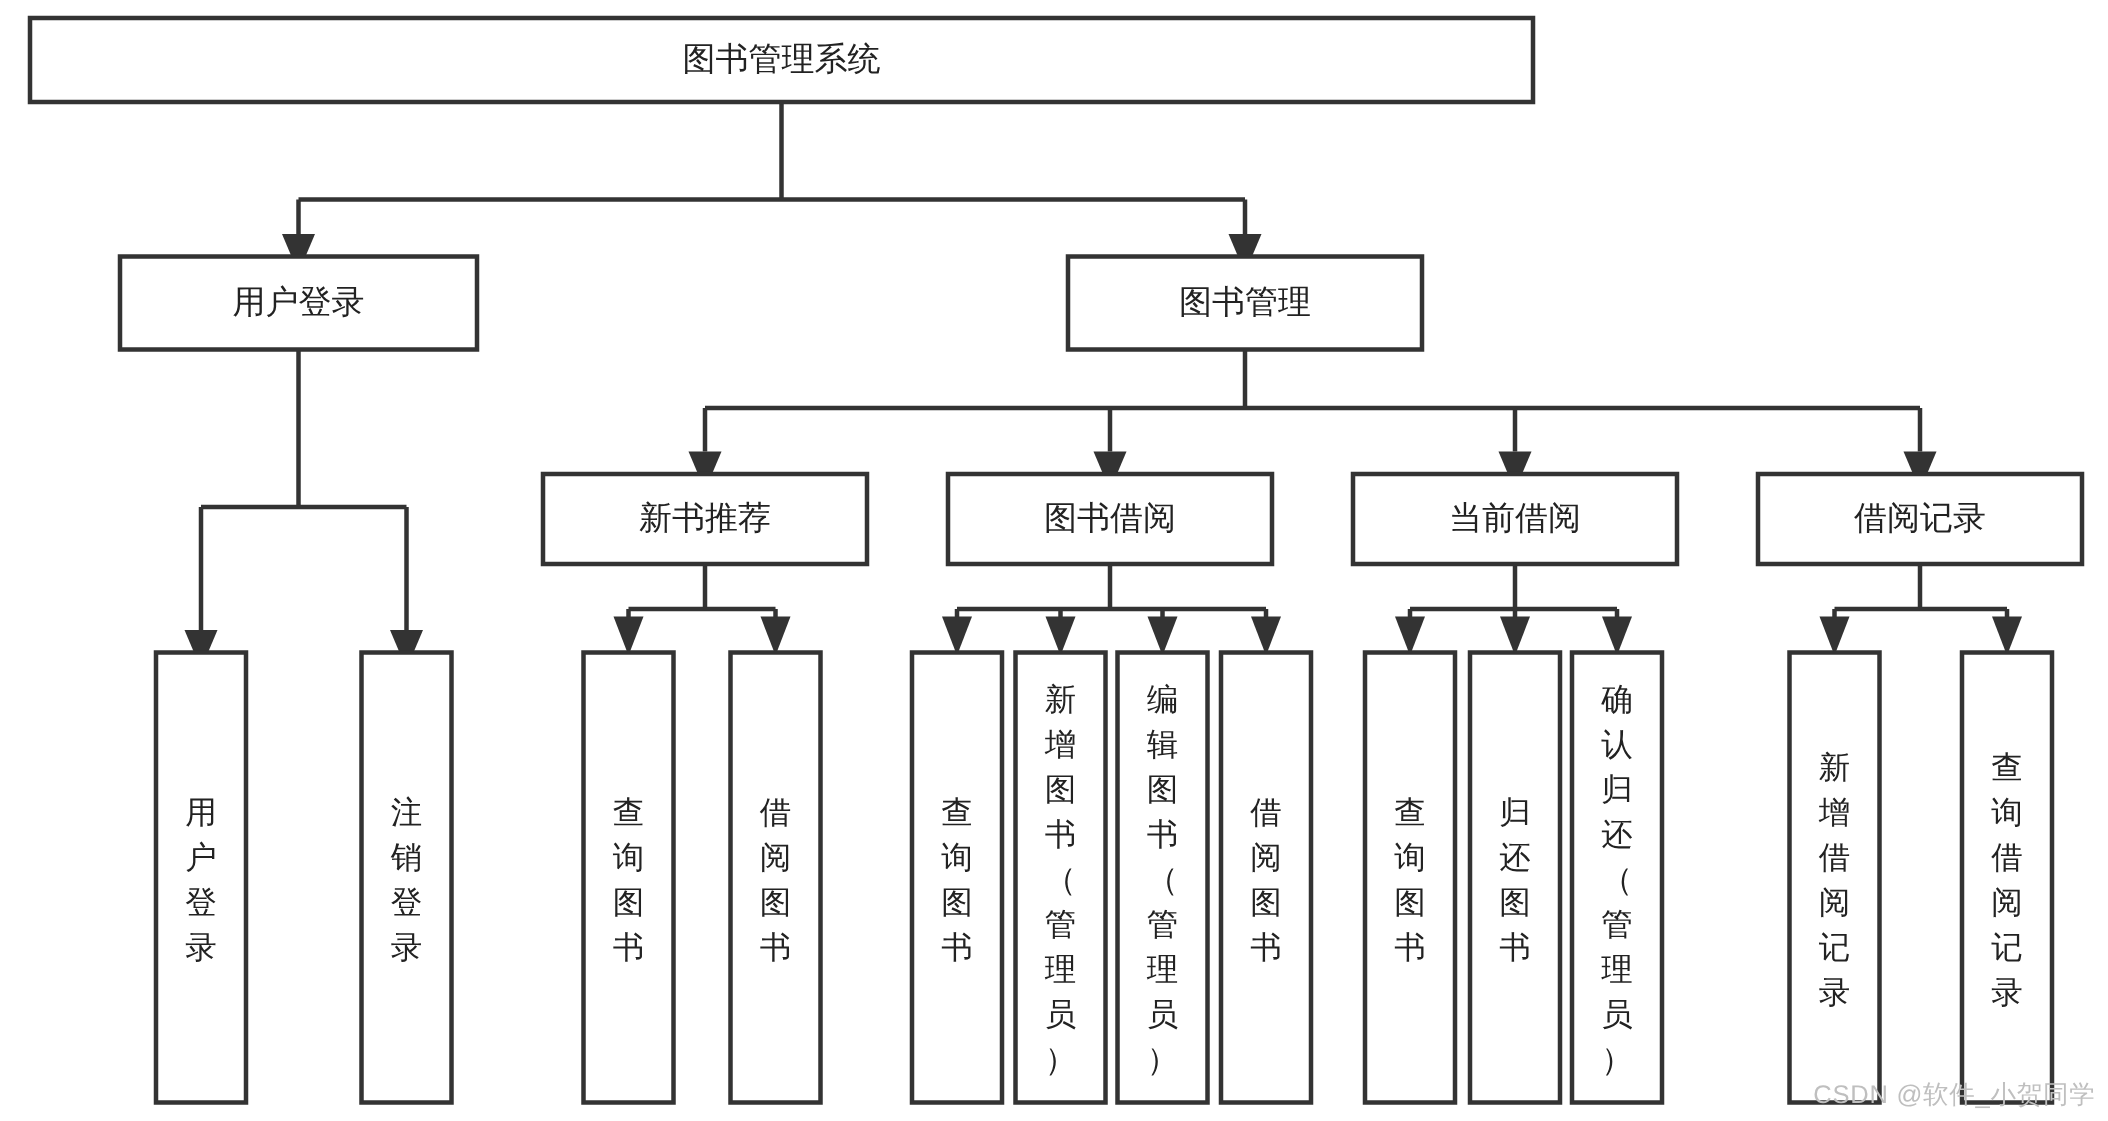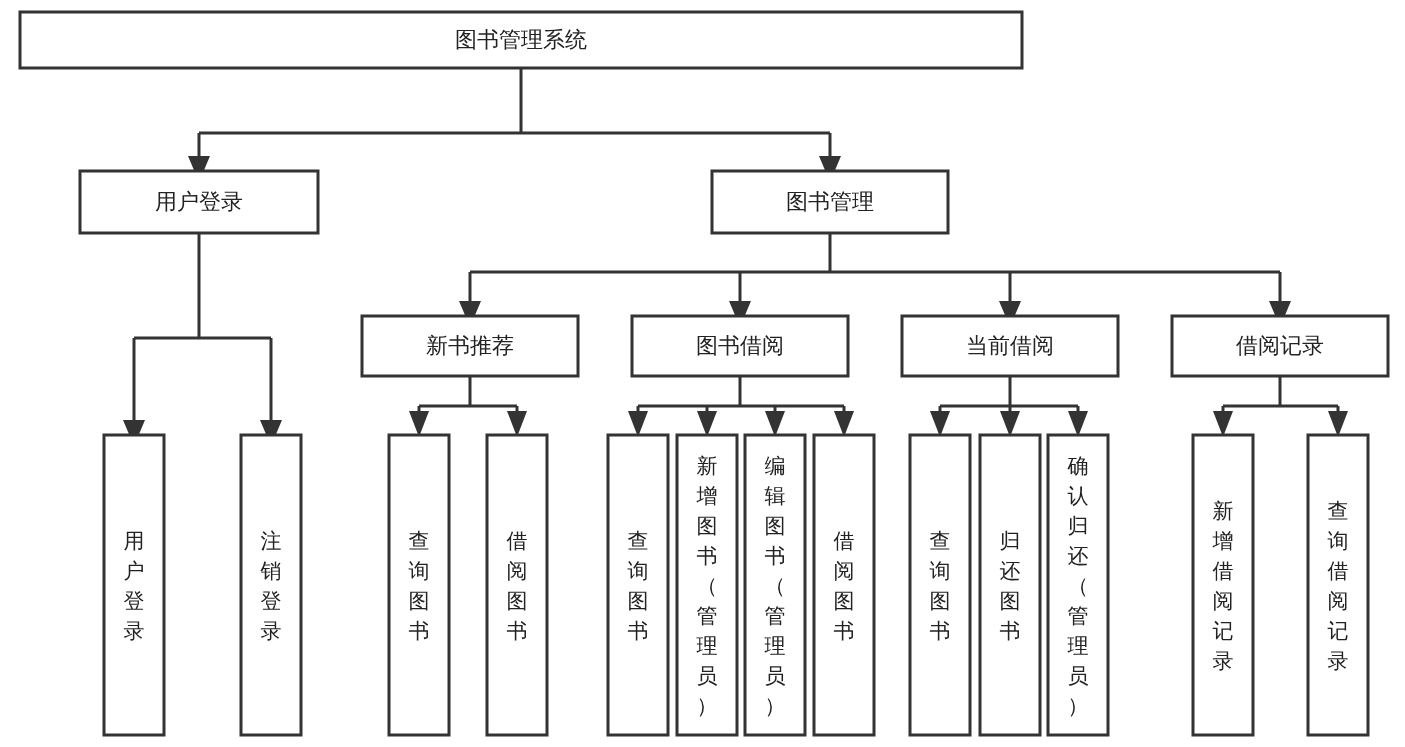--- a/index.html
+++ b/index.html
@@ -198,13 +198,14 @@
         <g>
           <rect x="1193" y="435" width="60" height="300" class="node-rect"></rect>
           <text x="1223" y="518.4" class="node-label-vert"><tspan x="1223" dy="0">新</tspan><tspan x="1223" dy="30">增</tspan><tspan x="1223" dy="30">借</tspan><tspan x="1223" dy="30">阅</tspan><tspan x="1223" dy="30">记</tspan><tspan x="1223" dy="30">录</tspan></text>
         </g>
         <g>
           <rect x="1308" y="435" width="60" height="300" class="node-rect"></rect>
           <text x="1338" y="518.4" class="node-label-vert"><tspan x="1338" dy="0">查</tspan><tspan x="1338" dy="30">询</tspan><tspan x="1338" dy="30">借</tspan><tspan x="1338" dy="30">阅</tspan><tspan x="1338" dy="30">记</tspan><tspan x="1338" dy="30">录</tspan></text>
         </g>
       </g>
   </svg>
+  <div class="watermark">CSDN @软件_小贺同学</div>
 </div>
 
 </body></html>

